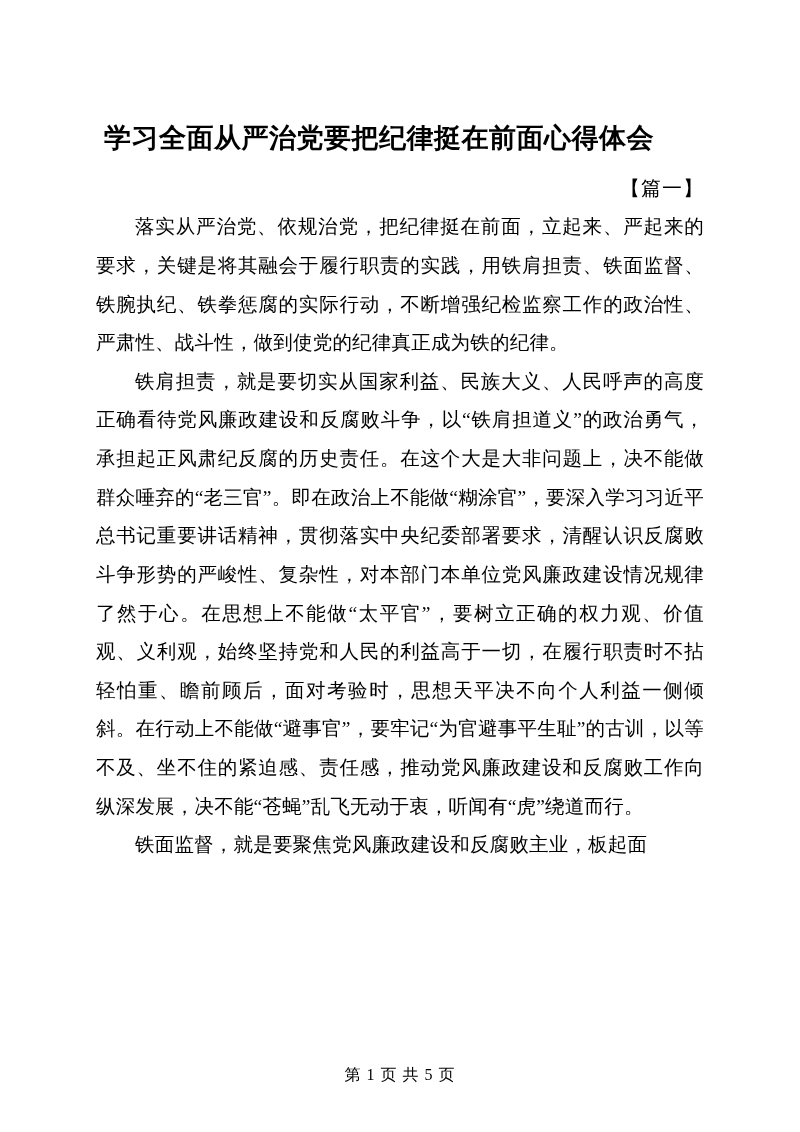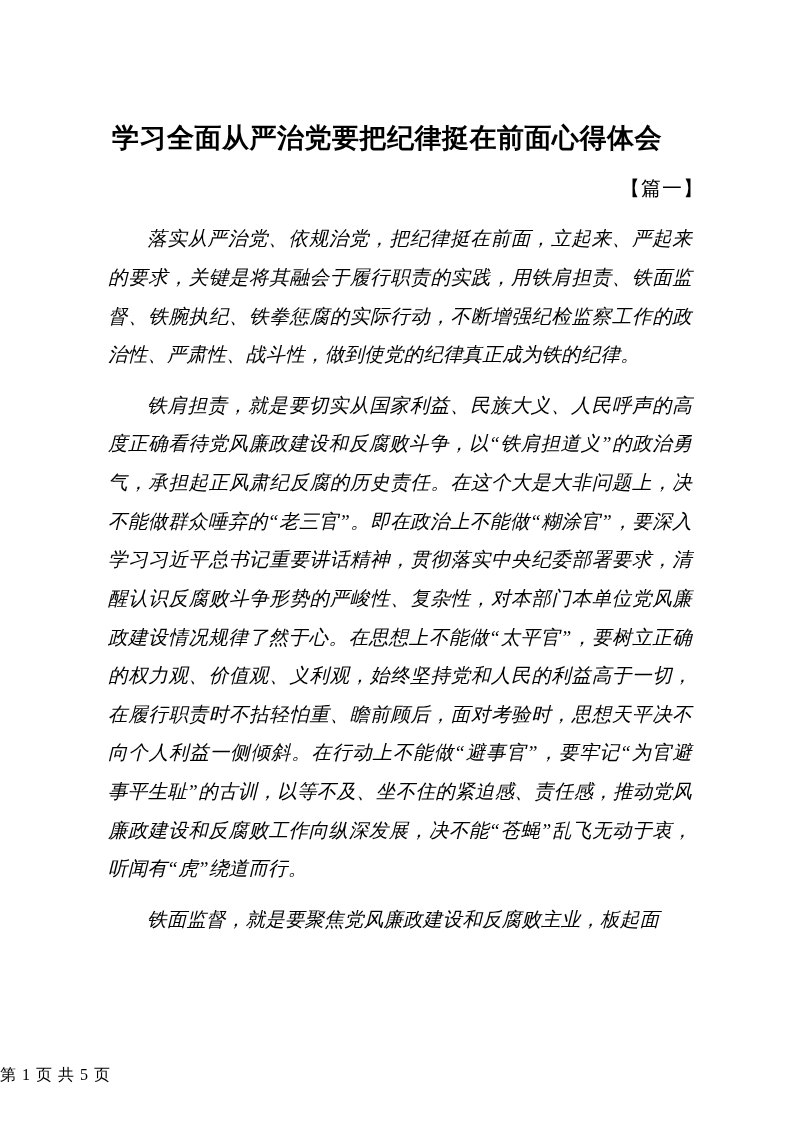--- a/index.html
+++ b/index.html
@@ -25,51 +25,51 @@
     padding: 120px 96px 60px 96px;
     display: flex;
     flex-direction: column;
   }
   .doc-title {
     font-size: 27px;
     font-weight: bold;
     line-height: 1.35;
     letter-spacing: 0.5px;
     text-align: left;
-    margin: 0 0 10px 16px;
+    margin: 0 0 10px 8px;
     white-space: nowrap;
   }
   .section-label {
     font-size: 20px;
     line-height: 1.6;
     margin: 6px 0 4px 28px;
     letter-spacing: 1px;
     text-align: right;
   }
   .body-text {
     font-size: 19.5px;
     line-height: 1.98;
     text-align: justify;
     text-justify: inter-ideograph;
     text-indent: 2em;
-    margin: 12px;
+    margin: 0;
     letter-spacing: 0.2px;
-    font-style: italic;
   }
   .body-text + .body-text {
     margin-top: 0;
   }
   .content {
     flex: 1 1 auto;
   }
   .footer {
     position: absolute;
     left: 0;
     right: 0;
     bottom: 46px;
+    text-align: center;
     font-size: 16px;
     letter-spacing: 1px;
   }
 </style>
 </head>
 <body>
 
 <div class="page">
   <h1 class="doc-title">学习全面从严治党要把纪律挺在前面心得体会</h1>
 

